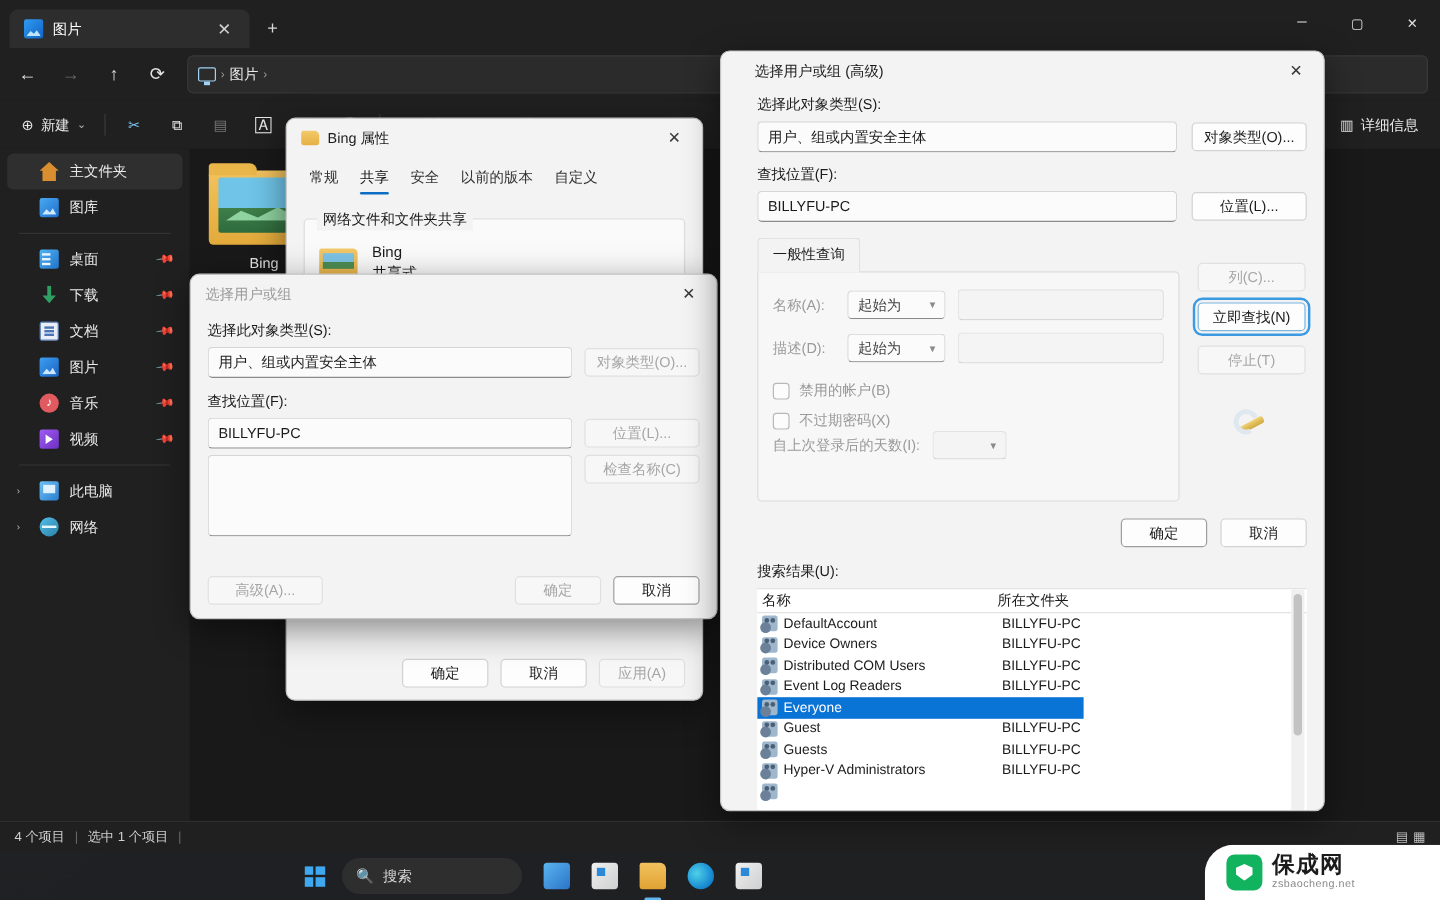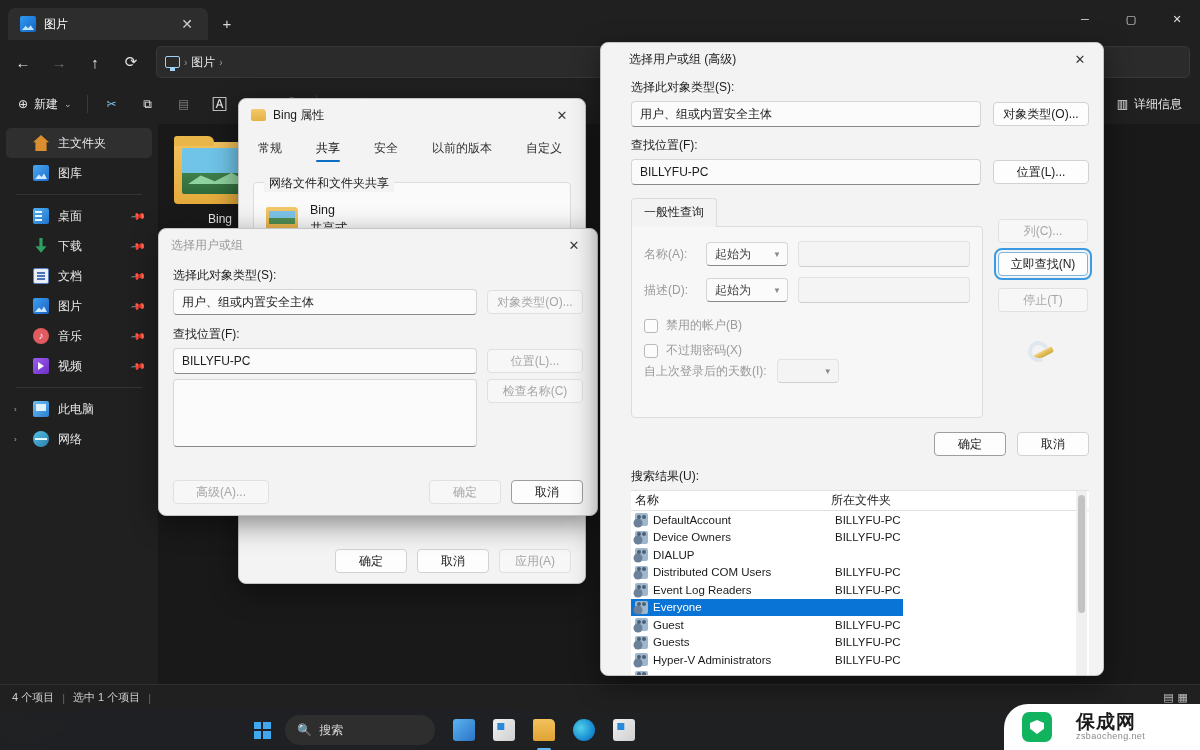--- a/index.html
+++ b/index.html
@@ -225,21 +225,21 @@
   .grp {
     border: 1px solid #dcdcdc; border-radius: 4px; background: #fafafa;
   }
   .grp-cap {
     position: absolute; top: -8px; left: 10px; background: #f3f3f3;
     padding: 0 5px; font-size: 12px; color: #1b1b1b;
   }
 
   
   #dlg-props { left: 238px; top: 98px; width: 348px; height: 486px; }
-  .tabsrow { display: flex; gap: 16px; padding: 0 10px; margin-top: 4px; text-align: center; }
+  .tabsrow { display: flex; gap: 0; padding: 0 10px; margin-top: 4px; text-align: center; }
   .ptab {
     padding: 5px 9px 7px 9px; font-size: 12px; color: #333; position: relative;
   }
   .ptab.active { color: #111; }
   .ptab.active::after {
     content:''; position:absolute; left: 9px; right: 9px; bottom: 2px;
     height: 2.5px; background: #0d6cc4; border-radius: 2px;
   }
   .shareicon {
     width: 32px; height: 26px; position: relative; flex: none;
@@ -329,21 +329,21 @@
     display: flex; align-items: center; gap: 8px; padding-left: 18px;
   }
   .wm-badge {
     width: 30px; height: 30px; border-radius: 7px; background: #12b35e;
     display: flex; align-items: center; justify-content: center; flex: none;
   }
   .wm-badge span {
     width: 14px; height: 14px; background: #fff;
     clip-path: polygon(50% 0,100% 22%,100% 62%,50% 100%,0 62%,0 22%);
   }
-  .wm-txt { display: flex; flex-direction: column; line-height: 1.05; margin-left: 16px; }
+  .wm-txt { display: flex; flex-direction: column; line-height: 1.05; }
   .wm-main { font-size: 19px; font-weight: bold; color: #1b1b1b; letter-spacing: 1px; }
   .wm-sub { font-size: 9px; color: #8a8a8a; letter-spacing: .4px; }
 </style>
 </head>
 <body>
 
 <div id="desktop"></div>
 
 <div id="explorer">
 
@@ -660,27 +660,20 @@
           <div class="rrow">
             <span class="nm">
               <span class="usr-ico"></span>
               <span>Device Owners</span>
             </span>
             <span style="width:150px">BILLYFU-PC</span>
           </div>
           <div class="rrow">
             <span class="nm">
               <span class="usr-ico"></span>
-              <span>DIALUP</span>
-            </span>
-            <span style="width:150px"></span>
-          </div>
-          <div class="rrow">
-            <span class="nm">
-              <span class="usr-ico"></span>
               <span>Distributed COM Users</span>
             </span>
             <span style="width:150px">BILLYFU-PC</span>
           </div>
           <div class="rrow">
             <span class="nm">
               <span class="usr-ico"></span>
               <span>Event Log Readers</span>
             </span>
             <span style="width:150px">BILLYFU-PC</span>

